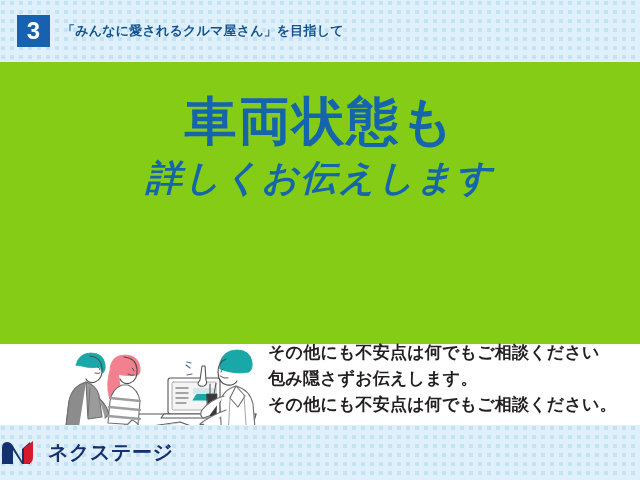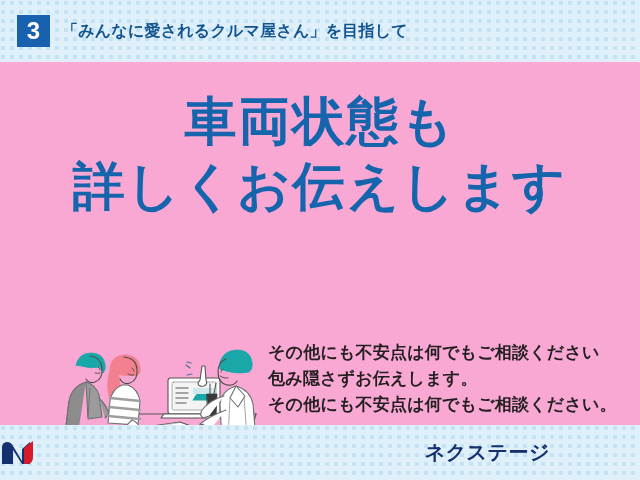--- a/index.html
+++ b/index.html
@@ -50,54 +50,54 @@
     font-weight: bold;
     display: flex;
     align-items: center;
     justify-content: center;
     line-height: 1;
     flex: 0 0 auto;
   }
   #header-title {
     margin-left: 12px;
     color: #11538f;
-    font-size: 16px;
+    font-size: 13px;
     font-weight: bold;
     letter-spacing: 0.2px;
     white-space: nowrap;
   }
 
   
   #main-panel {
     position: absolute;
     top: 62px;
     left: 0;
     width: 640px;
-    height: 363px;
-    background: #f9a8d4;
+    height: 282px;
+    background: #84cc16;
   }
 
   
   #headline {
     position: absolute;
     top: 30px;
     left: 0;
     width: 640px;
     text-align: center;
     color: #1565ad;
     font-weight: bold;
     line-height: 1.14;
     letter-spacing: 2px;
   }
   #headline .hl-line {
     display: block;
     white-space: nowrap;
   }
   #headline-line-1 { font-size: 52px; }
-  #headline-line-2 { font-size: 52px; margin-top: 6px; }
+  #headline-line-2 { font-size: 36px; margin-top: 6px; font-style: italic; }
 
   
   #lower-area {
     position: absolute;
     top: 212px;
     left: 0;
     width: 640px;
     height: 150px;
   }
 
@@ -130,21 +130,21 @@
 
   
   #footer-logo {
     position: absolute;
     top: 425px;
     left: 0;
     width: 572px;
     height: 55px;
     display: flex;
     align-items: center;
-    justify-content: space-between;
+    justify-content: flex-start;
     padding-right: 22px;
     box-sizing: border-box;
   }
   #logo-mark { width: 40px; height: 26px; flex: 0 0 auto; }
   #logo-wordmark {
     margin-left: 8px;
     color: #15306e;
     font-size: 20px;
     font-weight: bold;
     letter-spacing: 0.5px;

